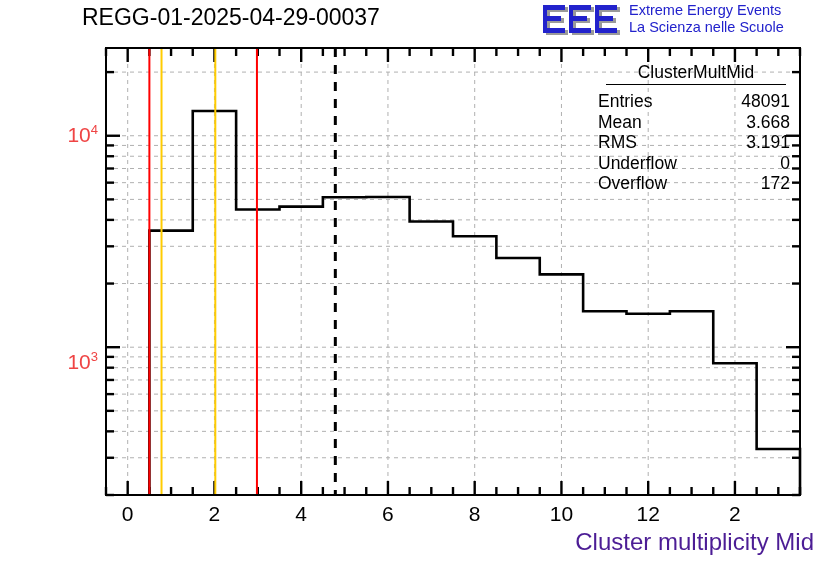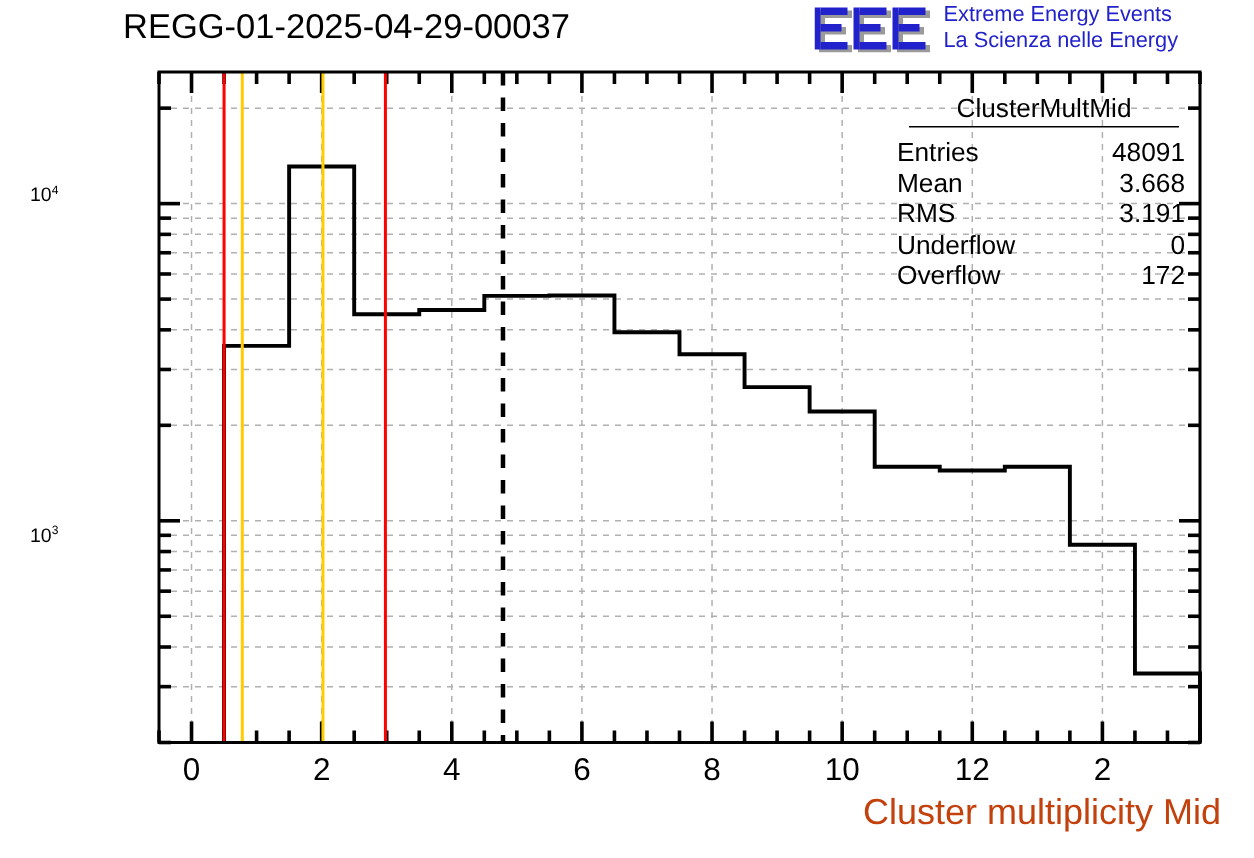--- a/index.html
+++ b/index.html
@@ -17,23 +17,23 @@
   .eee-text div{white-space:nowrap;}
 
   
   .frame{
     position:absolute;left:105px;top:47px;width:696px;height:449px;
     border:2px solid #000;box-sizing:border-box;background:transparent;
   }
   .canvas-svg{position:absolute;left:0;top:0;width:836px;height:572px;}
 
   
-  .ylab{position:absolute;font-size:13px;color:#000000;text-align:left;white-space:nowrap;}
+  .ylab{position:absolute;font-size:21px;color:#ef4444;text-align:right;white-space:nowrap;}
   .xlab{position:absolute;font-size:21px;color:#000;text-align:center;white-space:nowrap;}
-  .xtitle{position:absolute;right:22px;top:528px;font-size:24px;color:#c2410c;white-space:nowrap;}
+  .xtitle{position:absolute;right:22px;top:528px;font-size:24px;color:#4c1d95;white-space:nowrap;}
   .stats-inner{position:absolute;left:588px;top:62px;width:206px;}
   .stats-title{
     text-align:center;font-size:17.5px;padding-bottom:1px;
     border-bottom:1.4px solid #000;margin:0 8px 6px 18px;
   }
   .stats-row{display:flex;justify-content:space-between;font-size:17.5px;line-height:20.5px;padding:0 4px 0 10px;}
   .stats-row .k{white-space:nowrap;}
   .stats-row .v{white-space:nowrap;}
   sup{font-size:0.62em;vertical-align:super;}
 </style>
@@ -70,21 +70,21 @@
           <rect x="30" y="13" width="14" height="5"></rect>
           <rect x="30" y="25" width="18" height="5"></rect>
           <rect x="52" y="2" width="4" height="28"></rect>
           <rect x="56" y="2" width="18" height="5"></rect>
           <rect x="56" y="13" width="14" height="5"></rect>
           <rect x="56" y="25" width="18" height="5"></rect>
         </g>
     </svg>
     <div class="eee-text">
       <div>Extreme Energy Events</div>
-      <div>La Scienza nelle Energy</div>
+      <div>La Scienza nelle Scuole</div>
     </div>
   </div>
 
   <svg class="canvas-svg" id="plot-svg">
       <g>
         <line x1="127.6875" y1="48" x2="127.6875" y2="495" stroke="#b0b0b0" stroke-width="1" stroke-dasharray="4,4"></line>
         <line x1="214.4375" y1="48" x2="214.4375" y2="495" stroke="#b0b0b0" stroke-width="1" stroke-dasharray="4,4"></line>
         <line x1="301.1875" y1="48" x2="301.1875" y2="495" stroke="#b0b0b0" stroke-width="1" stroke-dasharray="4,4"></line>
         <line x1="387.9375" y1="48" x2="387.9375" y2="495" stroke="#b0b0b0" stroke-width="1" stroke-dasharray="4,4"></line>
         <line x1="474.6875" y1="48" x2="474.6875" y2="495" stroke="#b0b0b0" stroke-width="1" stroke-dasharray="4,4"></line>

